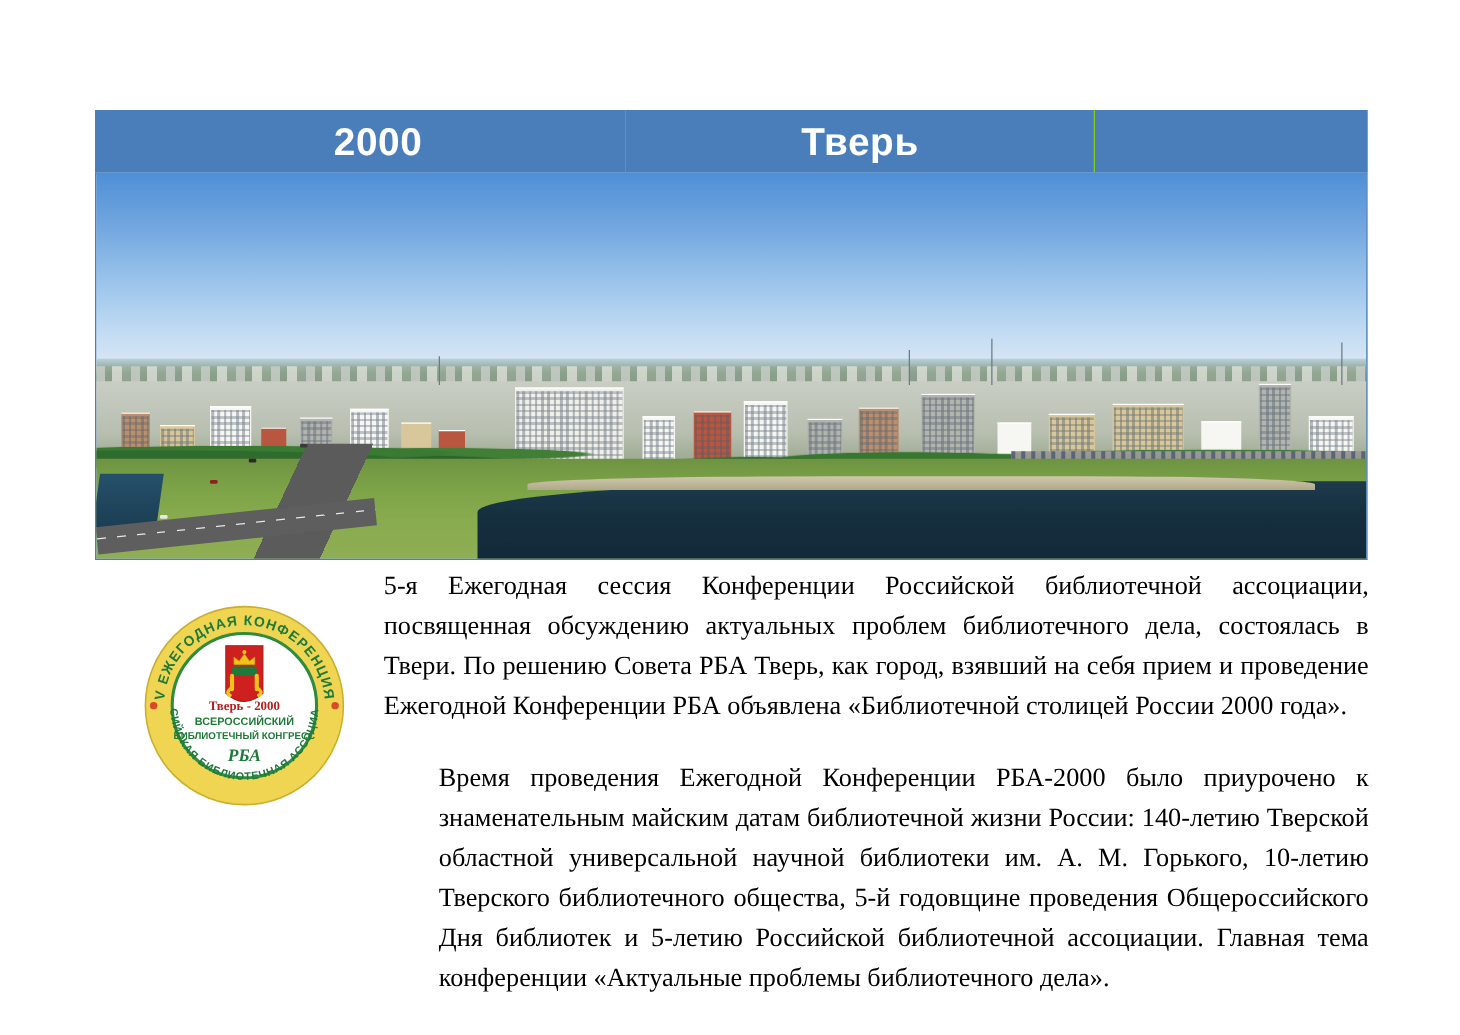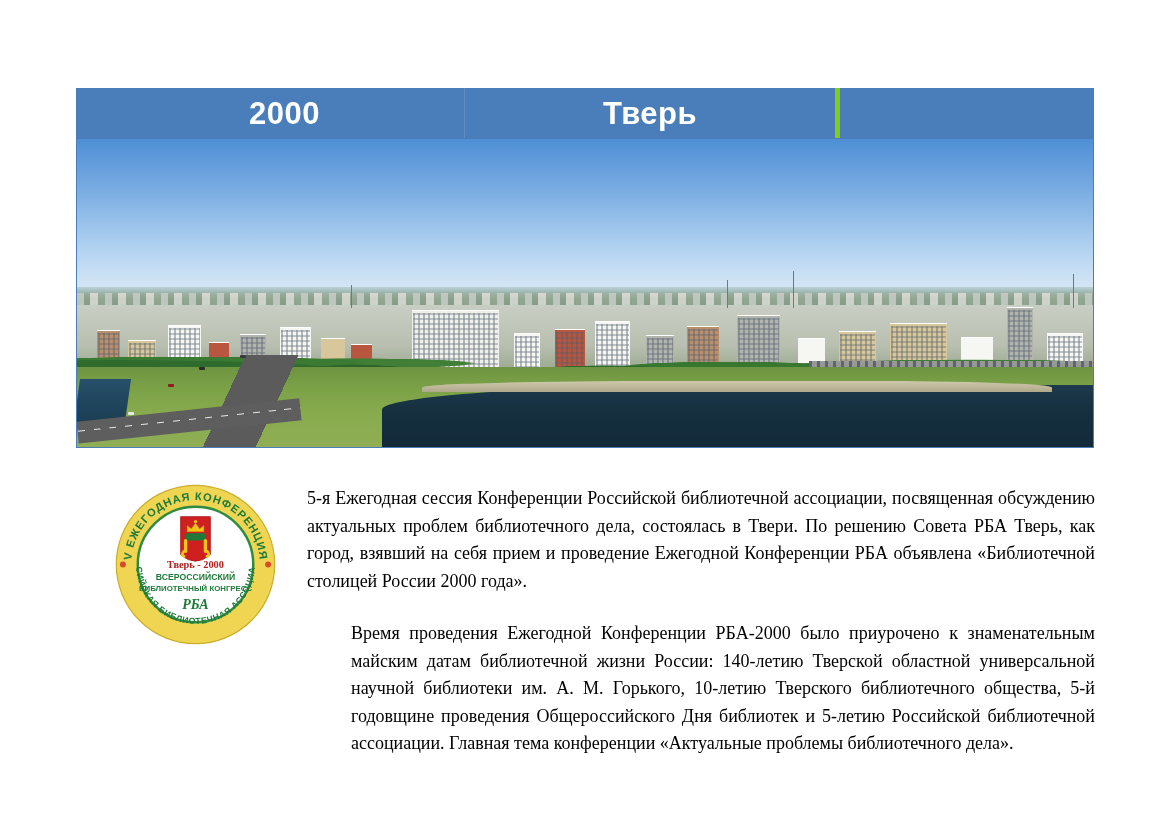--- a/index.html
+++ b/index.html
@@ -28,22 +28,22 @@
     background: #4a7ebb;
     box-sizing: border-box;
   }
   .header-cell {
     display: flex;
     align-items: center;
     justify-content: center;
     background: #4a7ebb;
     box-sizing: border-box;
   }
-  .header-cell.year  { width: 389px; border-right: 1px solid #5e8dc4; padding-left: 29px; }
-  .header-cell.city  { width: 375px; border-right: 5px solid #84cc16; }
+  .header-cell.year  { width: 425px; border-right: 1px solid #5e8dc4; padding-left: 29px; }
+  .header-cell.city  { width: 375px; border-right: 1px solid #84cc16; }
   .header-cell.blank { flex: 1 1 auto; }
 
   .header-text {
     font-family: "Liberation Sans", "DejaVu Sans", sans-serif;
     font-weight: bold;
     font-size: 31px;
     color: #ffffff;
     letter-spacing: 0.5px;
     line-height: 1;
   }
@@ -235,23 +235,23 @@
   .emblem {
     width: 100%;
     height: 100%;
     display: block;
   }
 
   
   .body-text {
     position: absolute;
     left: 307px;
-    top: 485px;
+    top: 452px;
     width: 788px;
-    font-size: 18px;
+    font-size: 21px;
     line-height: 1.53;
     text-align: justify;
     text-justify: inter-word;
     color: #000000;
   }
   .body-text p { margin: 0; }
   .body-text p + p { margin-top: 25px; margin-left: 44px; }
 </style>
 </head>
 <body>

